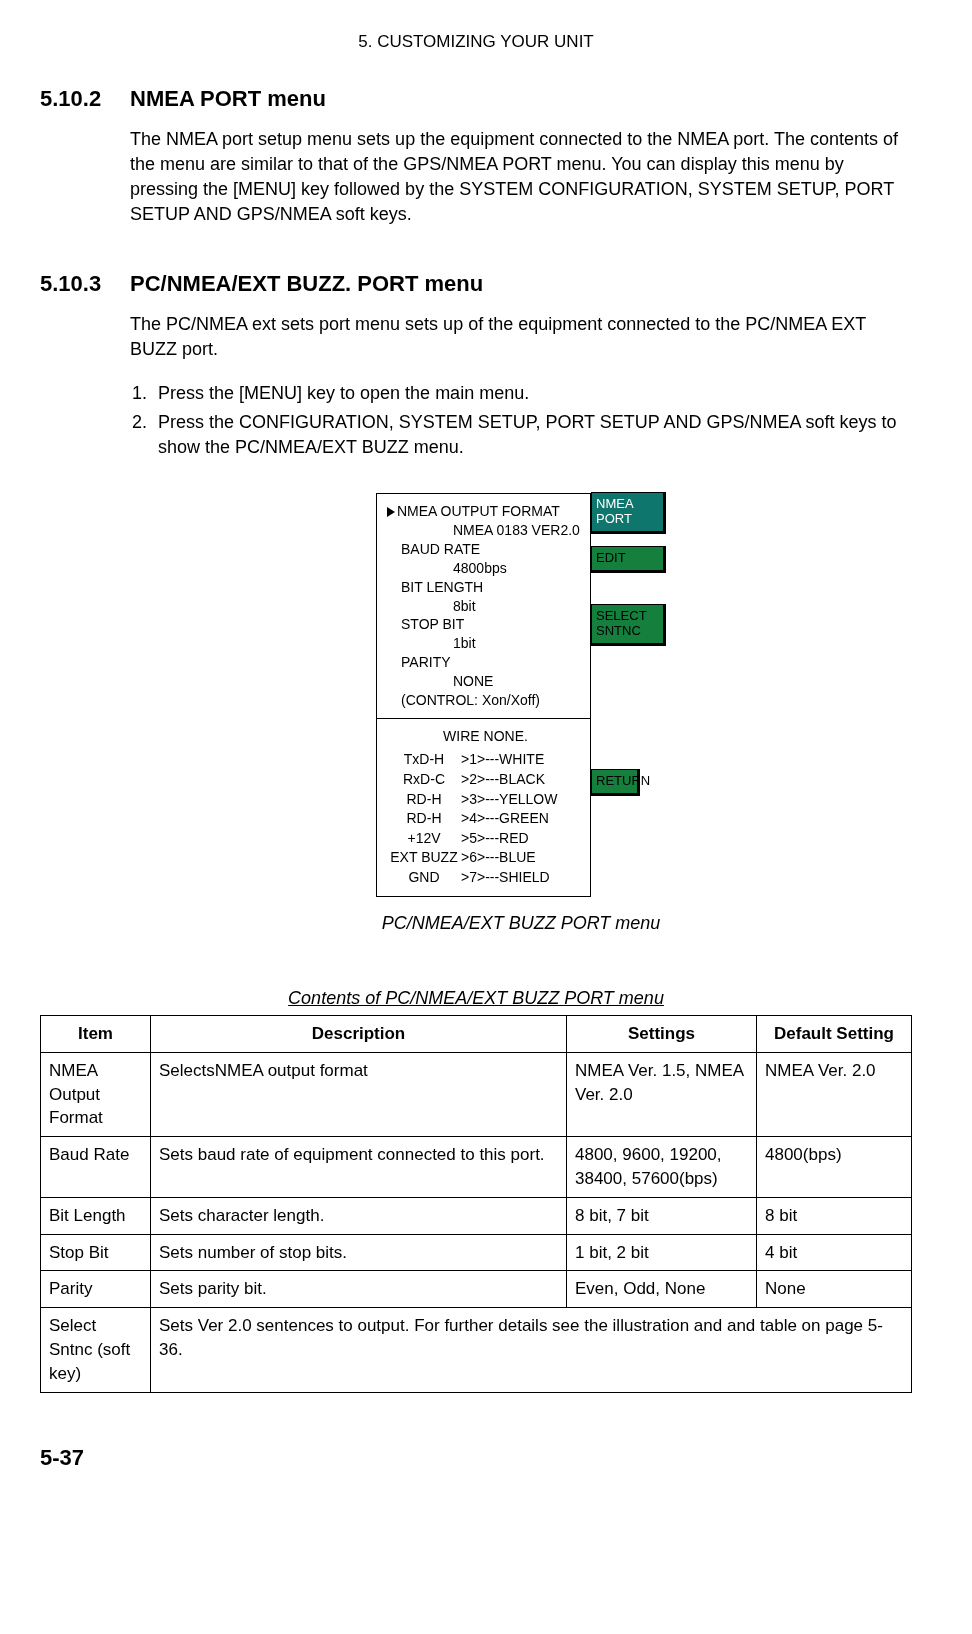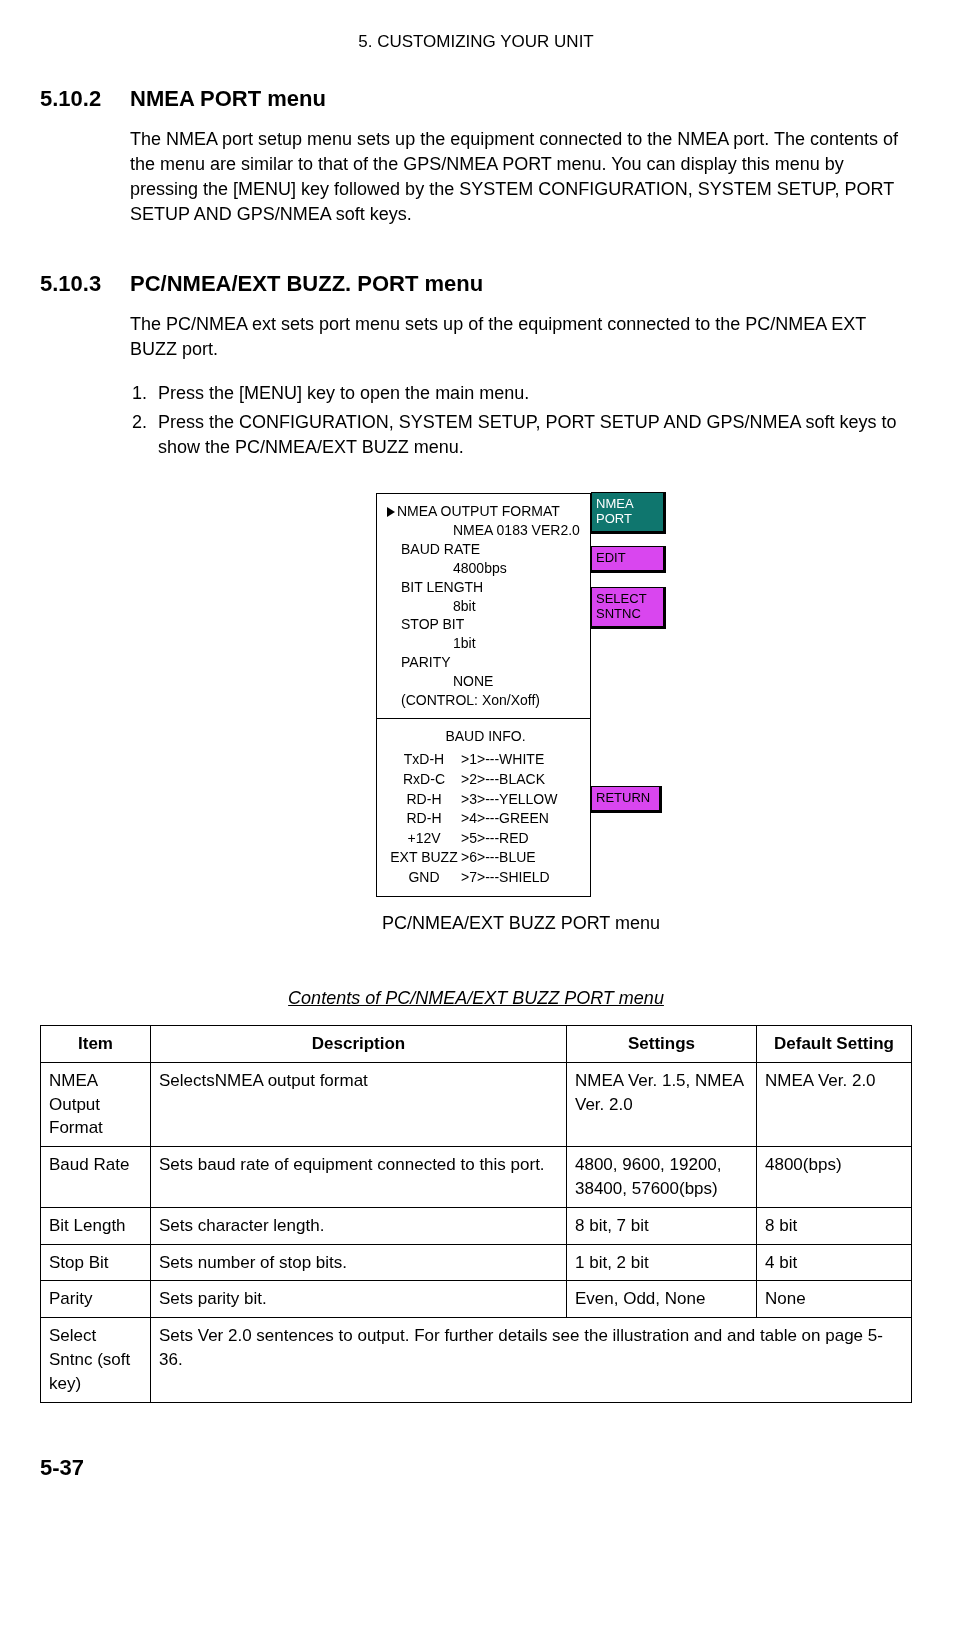--- a/index.html
+++ b/index.html
@@ -68,46 +68,47 @@
     .panel-right {
       width: 75px;
       padding-left: 0;
       position: relative;
     }
     .softkey {
       border: 1.5px solid #000;
       border-right-width: 3px;
       border-bottom-width: 3px;
       padding: 4px 4px;
-      margin-bottom: 14px;
+      margin-bottom: 31px;
       font-size: 13px;
       line-height: 1.15;
-      background: #d946ef;
+      background: #15803d;
     }
     .softkey.top {
       background: #0f766e;
       color: #fff;
       border-color: #000;
       margin-top: -1px;
       margin-bottom: 12px;
     }
     .softkey.bottom {
       position: absolute;
       bottom: 70px;
-      width: 71px;
+      width: 49px;
     }
     .fig-caption {
       text-align: center;
+      font-style: italic;
       margin: 14px 0 26px 0;
     }
     .table-title {
       text-align: center;
       font-style: italic;
       text-decoration: underline;
-      margin-bottom: 14px;
+      margin-bottom: 4px;
     }
     table {
       border-collapse: collapse;
       width: 100%;
       font-size: 17px;
     }
     th, td {
       border: 1.2px solid #000;
       padding: 6px 8px;
       text-align: left;
@@ -155,21 +156,21 @@
             <div class="row val">4800bps</div>
             <div class="row" style="padding-left:14px">BIT LENGTH</div>
             <div class="row val">8bit</div>
             <div class="row" style="padding-left:14px">STOP BIT</div>
             <div class="row val">1bit</div>
             <div class="row" style="padding-left:14px">PARITY</div>
             <div class="row val">NONE</div>
             <div class="row" style="padding-left:14px">(CONTROL: Xon/Xoff)</div>
           </div>
           <div class="lower">
-            <div class="wire-title">BAUD INFO.</div>
+            <div class="wire-title">WIRE NONE.</div>
             <div class="wire-line">
                 <div class="wire-a">TxD-H</div>
                 <div class="wire-b">&gt;1&gt;---WHITE</div>
               </div>
             <div class="wire-line">
                 <div class="wire-a">RxD-C</div>
                 <div class="wire-b">&gt;2&gt;---BLACK</div>
               </div>
             <div class="wire-line">
                 <div class="wire-a">RD-H</div>

